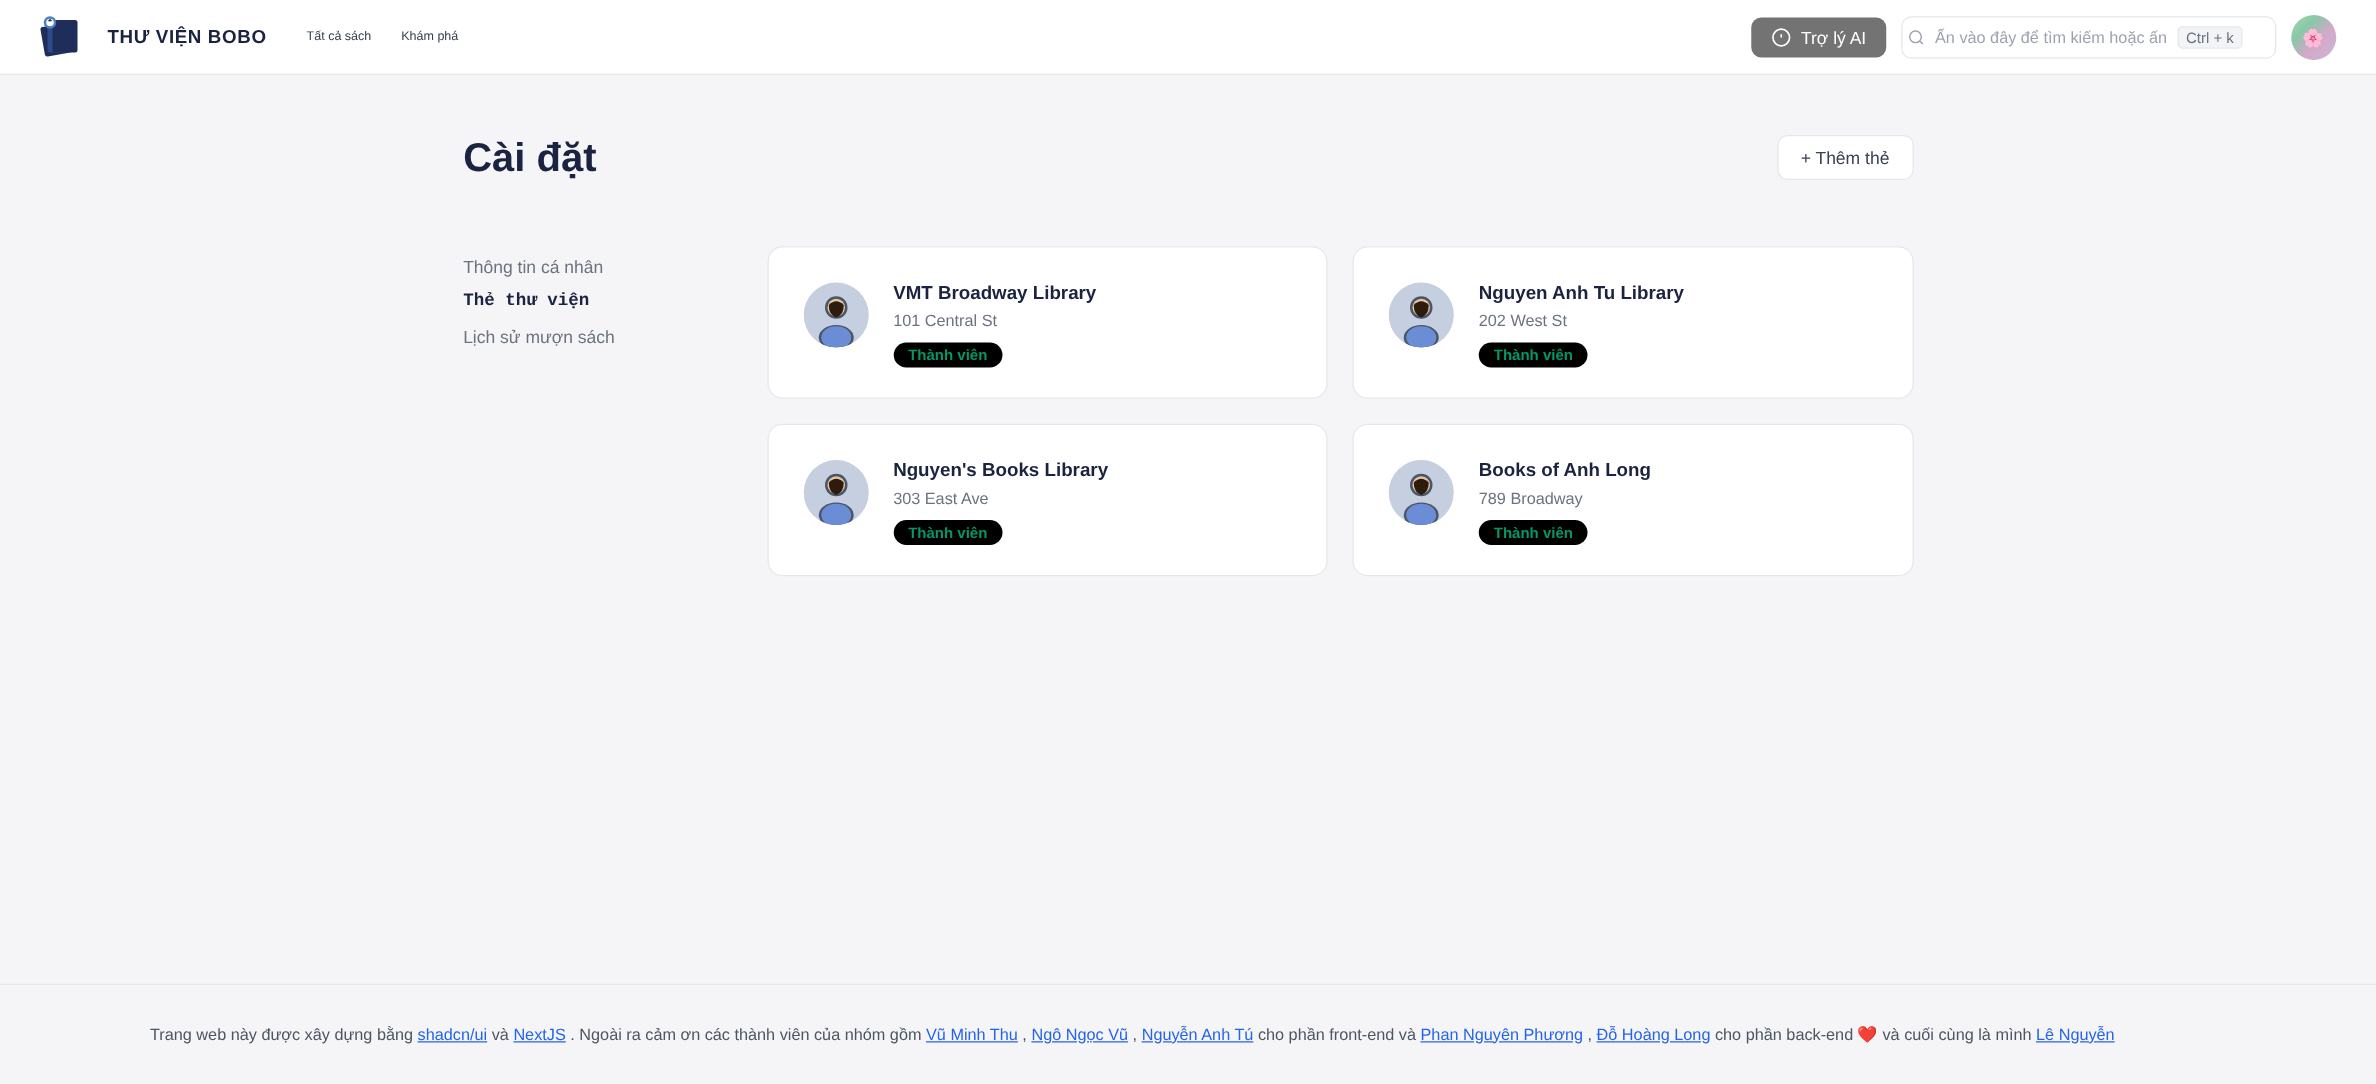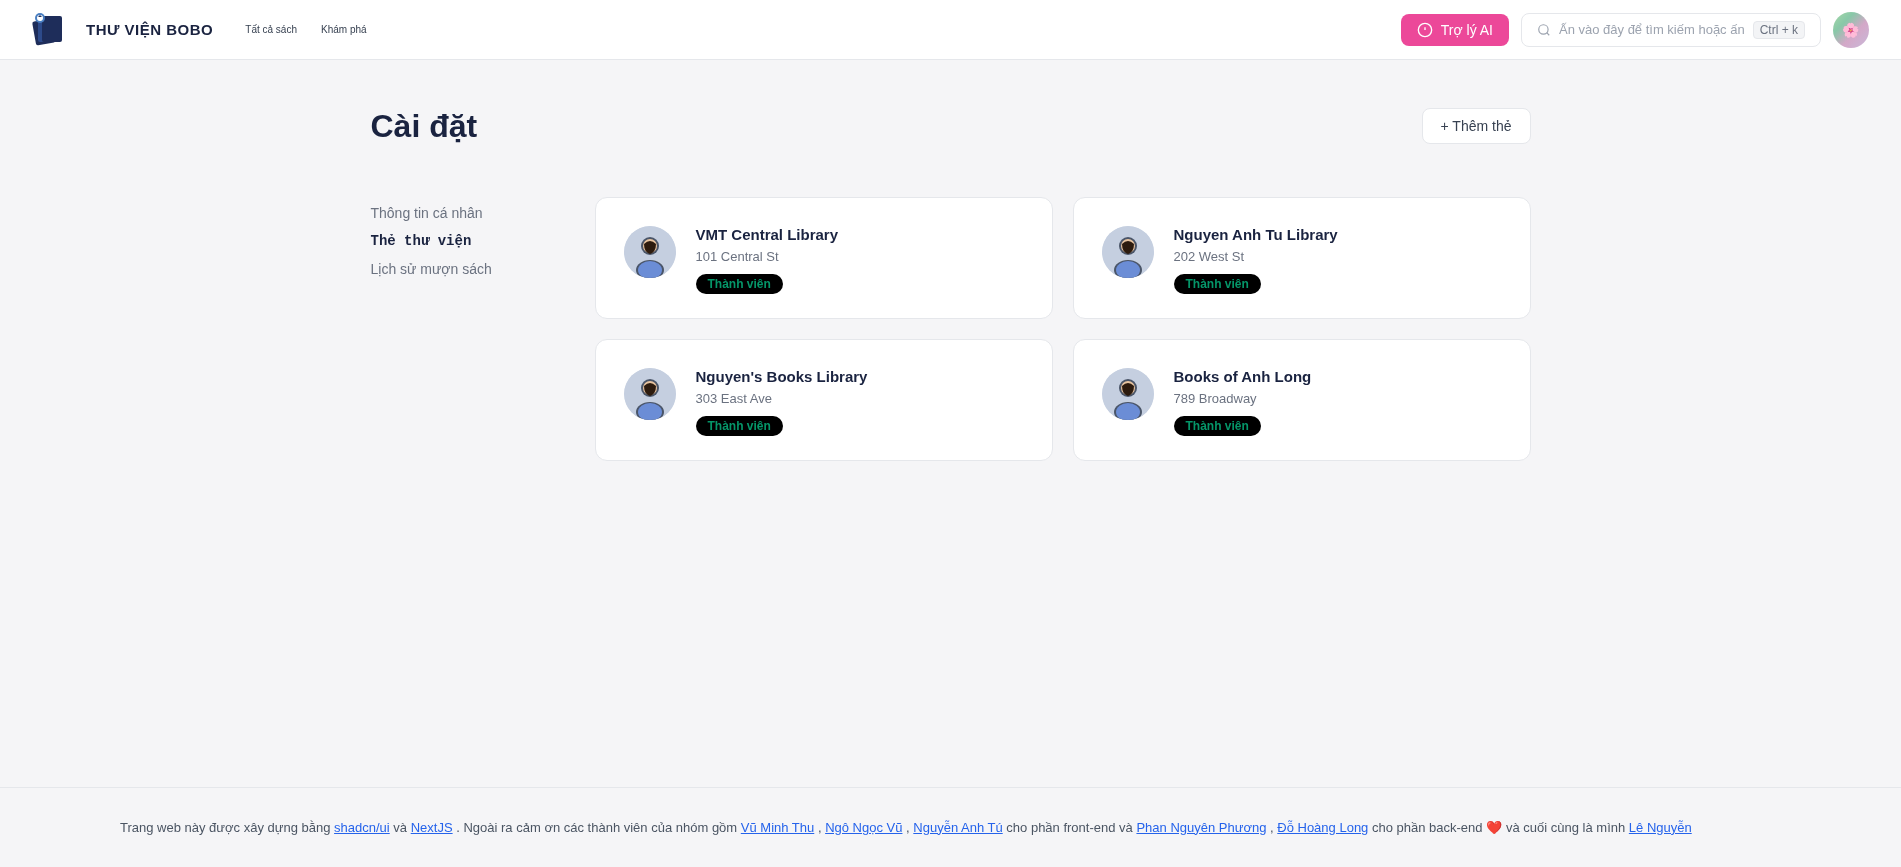--- a/index.html
+++ b/index.html
@@ -47,21 +47,21 @@
     }
     .nav-right {
       display: flex;
       align-items: center;
       gap: 12px;
     }
     .ai-button {
       display: flex;
       align-items: flex-end;
       gap: 8px;
-      background: #ec4899;
+      background: #737373;
       color: #fff;
       border: none;
       border-radius: 8px;
       padding: 8px 16px;
       font-size: 14px;
       font-weight: 500;
       cursor: pointer;
     }
     .ai-button svg { width: 16px; height: 16px; }
     .search-bar {
@@ -69,21 +69,20 @@
       align-items: center;
       gap: 8px;
       background: #fff;
       border: 1px solid #e5e7eb;
       border-radius: 8px;
       padding: 7px 4px;
       font-size: 14px;
       color: #9ca3af;
       cursor: text;
       min-width: 300px;
-      justify-content: center;
     }
     .search-shortcut {
       background: #f3f4f6;
       border: 1px solid #e5e7eb;
       border-radius: 4px;
       padding: 1px 6px;
       font-size: 12px;
       color: #6b7280;
     }
     .avatar-placeholder {
@@ -146,21 +145,21 @@
       border-radius: 8px;
       padding: 9px 18px;
       font-size: 14px;
       color: #374151;
       cursor: pointer;
       font-weight: 500;
     }
 
     .content-area {
       display: flex;
-      gap: 44px;
+      gap: 63px;
     }
     .left-nav {
       min-width: 180px;
       padding-top: 4px;
     }
     .cards-grid {
       flex: 1;
       display: grid;
       grid-template-columns: 1fr 1fr;
       gap: 20px;
@@ -301,21 +300,21 @@
         <svg width="52" height="52" viewBox="0 0 52 52" fill="none" xmlns="http://www.w3.org/2000/svg">
           <circle cx="26" cy="26" r="26" fill="#c5cfe0"></circle>
           <circle cx="26" cy="20" r="9" fill="#4a5568"></circle>
           <ellipse cx="26" cy="44" rx="14" ry="10" fill="#4a5568"></ellipse>
           <circle cx="26" cy="20" r="7" fill="#e8c4a0"></circle>
           <path d="M20 18 Q26 12 32 18 Q32 26 26 28 Q20 26 20 18Z" fill="#2d1b0e"></path>
           <ellipse cx="26" cy="44" rx="12" ry="9" fill="#6b8dd6"></ellipse>
         </svg>
       </div>
       <div class="card-info">
-        <span class="card-name">VMT Central Library</span>
+        <span class="card-name">VMT Broadway Library</span>
         <span class="card-address">101 Central St</span>
         <span class="card-badge">Thành viên</span>
       </div>
     </div>
           <div class="library-card">
       <div class="card-avatar">
         <svg width="52" height="52" viewBox="0 0 52 52" fill="none" xmlns="http://www.w3.org/2000/svg">
           <circle cx="26" cy="26" r="26" fill="#c5cfe0"></circle>
           <circle cx="26" cy="20" r="9" fill="#4a5568"></circle>
           <ellipse cx="26" cy="44" rx="14" ry="10" fill="#4a5568"></ellipse>

